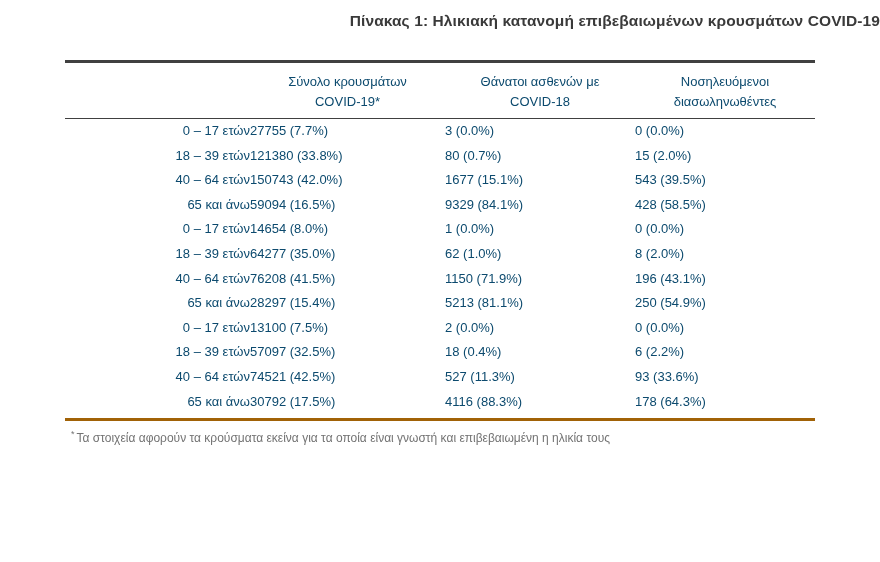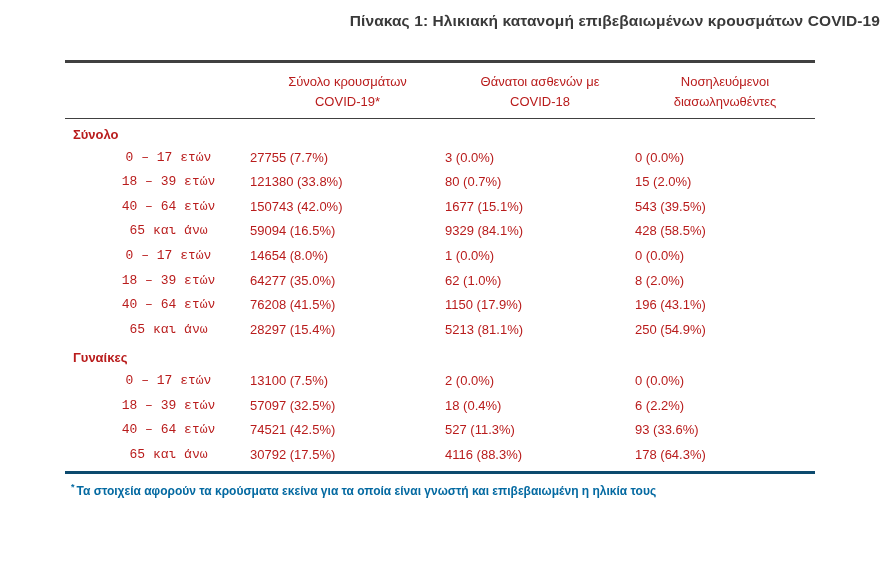--- a/index.html
+++ b/index.html
@@ -19,23 +19,23 @@
     font-weight: bold;
     letter-spacing: 0.1px;
     color: #3a3a3a;
   }
   table.stats {
     border-collapse: collapse;
     table-layout: fixed;
     width: 750px;
     margin: 30px 0 8px 65px;
     font-size: 13px;
-    color: #b91c1c;
+    color: #0c4a6e;
     border-top: 3px solid #404040;
-    border-bottom: 3px solid #0c4a6e;
+    border-bottom: 3px solid #a16207;
   }
   col.c-label { width: 185px; }
   col.c-cases { width: 195px; }
   col.c-deaths { width: 190px; }
   col.c-intub { width: 180px; }
   thead th {
     font-weight: 500;
     font-size: 13px;
     text-align: center;
     vertical-align: middle;
@@ -44,30 +44,29 @@
     border-bottom: 1px solid #404040;
   }
   tbody td { line-height: 1.2; }
   tr.section-row td {
     font-weight: bold;
     text-align: left;
     padding: 8px 0 3px 8px;
     font-size: 13px;
   }
   tr.data-row td { padding: 4px 0 5px 0; text-align: left; }
-  tr.data-row td.age { text-align: center; padding-left: 22px; font-family: Liberation Mono, monospace; }
+  tr.data-row td.age { text-align: right; padding-left: 22px; }
   tbody.last tr:last-child td { padding-bottom: 9px; }
   .footnote {
     width: 744px;
     margin: 7px 0 0 65px;
     padding-left: 6px;
     font-size: 12px;
-    color: #0369a1;
+    color: #737373;
     line-height: 1.3;
-    font-weight: bold;
   }
   .footnote sup { font-size: 9px; margin-right: 2px; }
 </style>
 </head>
 <body>
 
 <div class="page">
 
   <div class="title">Πίνακας 1: Ηλικιακή κατανομή επιβεβαιωμένων κρουσμάτων COVID-19</div>
 
@@ -90,23 +89,20 @@
           <div>COVID-18</div>
         </th>
         <th>
           <div>Νοσηλευόμενοι</div>
           <div>διασωληνωθέντες</div>
         </th>
       </tr>
     </thead>
 
     <tbody>
-      <tr class="section-row">
-        <td colspan="4">Σύνολο</td>
-      </tr>
       <tr class="data-row">
         <td class="age">0 – 17 ετών</td>
         <td>27755 (7.7%)</td>
         <td>3 (0.0%)</td>
         <td>0 (0.0%)</td>
       </tr>
       <tr class="data-row">
         <td class="age">18 – 39 ετών</td>
         <td>121380 (33.8%)</td>
         <td>80 (0.7%)</td>
@@ -135,35 +131,32 @@
       </tr>
       <tr class="data-row">
         <td class="age">18 – 39 ετών</td>
         <td>64277 (35.0%)</td>
         <td>62 (1.0%)</td>
         <td>8 (2.0%)</td>
       </tr>
       <tr class="data-row">
         <td class="age">40 – 64 ετών</td>
         <td>76208 (41.5%)</td>
-        <td>1150 (17.9%)</td>
+        <td>1150 (71.9%)</td>
         <td>196 (43.1%)</td>
       </tr>
       <tr class="data-row">
         <td class="age">65 και άνω</td>
         <td>28297 (15.4%)</td>
         <td>5213 (81.1%)</td>
         <td>250 (54.9%)</td>
       </tr>
     </tbody>
 
     <tbody class="last">
-      <tr class="section-row">
-        <td colspan="4">Γυναίκες</td>
-      </tr>
       <tr class="data-row">
         <td class="age">0 – 17 ετών</td>
         <td>13100 (7.5%)</td>
         <td>2 (0.0%)</td>
         <td>0 (0.0%)</td>
       </tr>
       <tr class="data-row">
         <td class="age">18 – 39 ετών</td>
         <td>57097 (32.5%)</td>
         <td>18 (0.4%)</td>

